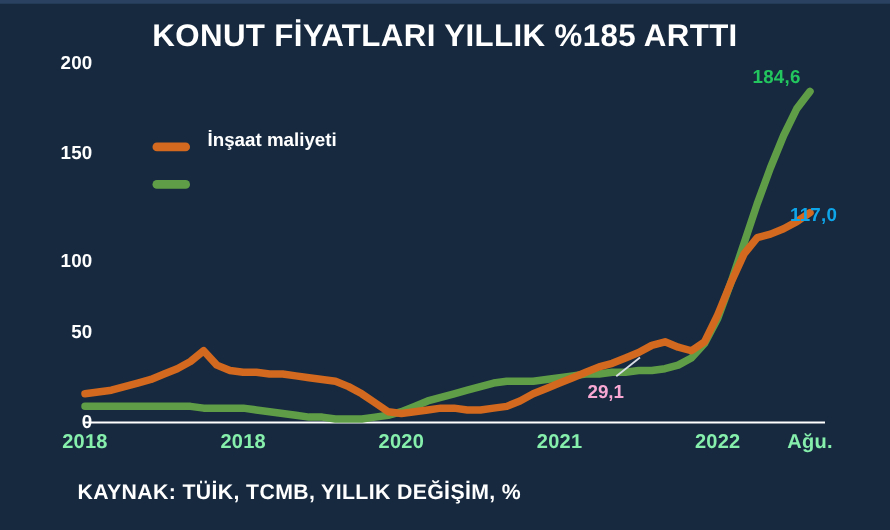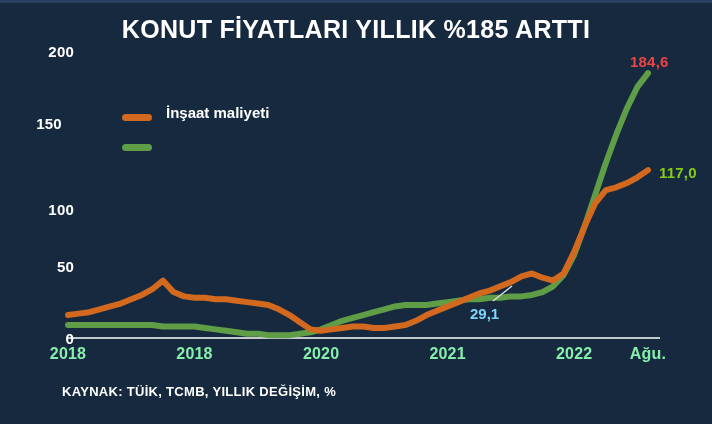--- a/index.html
+++ b/index.html
@@ -84,36 +84,36 @@
     font-weight: bold;
     white-space: nowrap;
   }
   .end-label {
     position: absolute;
     font-size: 15px;
     font-weight: bold;
     white-space: nowrap;
     letter-spacing: 0.2px;
   }
-  #label-green-end { color: #ef4444; left: 630px; top: 50px; }
-  #label-orange-end { color: #84cc16; left: 632px; top: 161px; margin-left: 27px; }
+  #label-green-end { color: #22c55e; left: 602px; top: 50px; }
+  #label-orange-end { color: #0ea5e9; left: 632px; top: 161px; }
   #label-green-mid {
     position: absolute;
     left: 470px;
     top: 302px;
-    color: #7dd3fc;
+    color: #f9a8d4;
     font-size: 15px;
     font-weight: bold;
   }
   #source-note {
     position: absolute;
     left: 62px;
     top: 381px;
     color: #ffffff;
-    font-size: 13px;
+    font-size: 17px;
     font-weight: bold;
     letter-spacing: 0.3px;
     white-space: nowrap;
     text-align: center;
   }
 </style>
 </head>
 <body>
 
 <div id="stage">
@@ -128,21 +128,21 @@
 
     <polyline id="series-orange" fill="none" stroke="#d2691e" stroke-width="6" stroke-linecap="round" stroke-linejoin="round" points="68.00,312.04 78.55,310.61 89.09,309.17 99.64,306.30 110.18,303.43 120.73,300.56 131.27,296.25 141.82,291.95 152.36,286.21 162.91,277.60 173.45,289.08 184.00,293.38 194.55,294.82 205.09,294.82 215.64,296.25 226.18,296.25 236.73,297.69 247.27,299.13 257.82,300.56 268.36,302.00 278.91,306.30 289.45,312.04 300.00,319.21 310.55,326.39 321.09,327.82 331.64,326.39 342.18,324.95 352.73,323.52 363.27,323.52 373.82,324.95 384.36,324.95 394.91,323.52 405.45,322.08 416.00,317.78 426.55,312.04 437.09,307.74 447.64,303.43 458.18,299.13 468.73,294.82 479.27,290.51 489.82,287.64 500.36,283.34 510.91,279.03 521.45,273.30 532.00,270.43 542.55,274.73 553.09,277.60 563.64,270.43 574.18,248.90 584.73,223.07 595.27,200.11 605.82,187.19 616.36,184.32 626.91,180.02 637.45,174.28 648.00,167.11"></polyline>
 
     <line x1="493" y1="298" x2="512" y2="283" stroke="#d8dde6" stroke-width="1.4"></line>
   </svg>
 
   <div id="yticks">
       <div class="ytick" style="top: 335px;">0</div>
       <div class="ytick" style="top: 263.25px;">50</div>
       <div class="ytick" style="top: 206px;">100</div>
-      <div class="ytick" style="top: 119.75px; text-align: center;">150</div>
+      <div class="ytick" style="top: 119.75px;">150</div>
       <div class="ytick" style="top: 48px;">200</div>
     </div>
   <div id="xticks">
       <div class="xtick" style="left: 68px;">2018</div>
       <div class="xtick" style="left: 194.545px;">2018</div>
       <div class="xtick" style="left: 321.091px;">2020</div>
       <div class="xtick" style="left: 447.636px;">2021</div>
       <div class="xtick" style="left: 574.182px;">2022</div>
       <div class="xtick" style="left: 648px;">Ağu.</div>
     </div>

